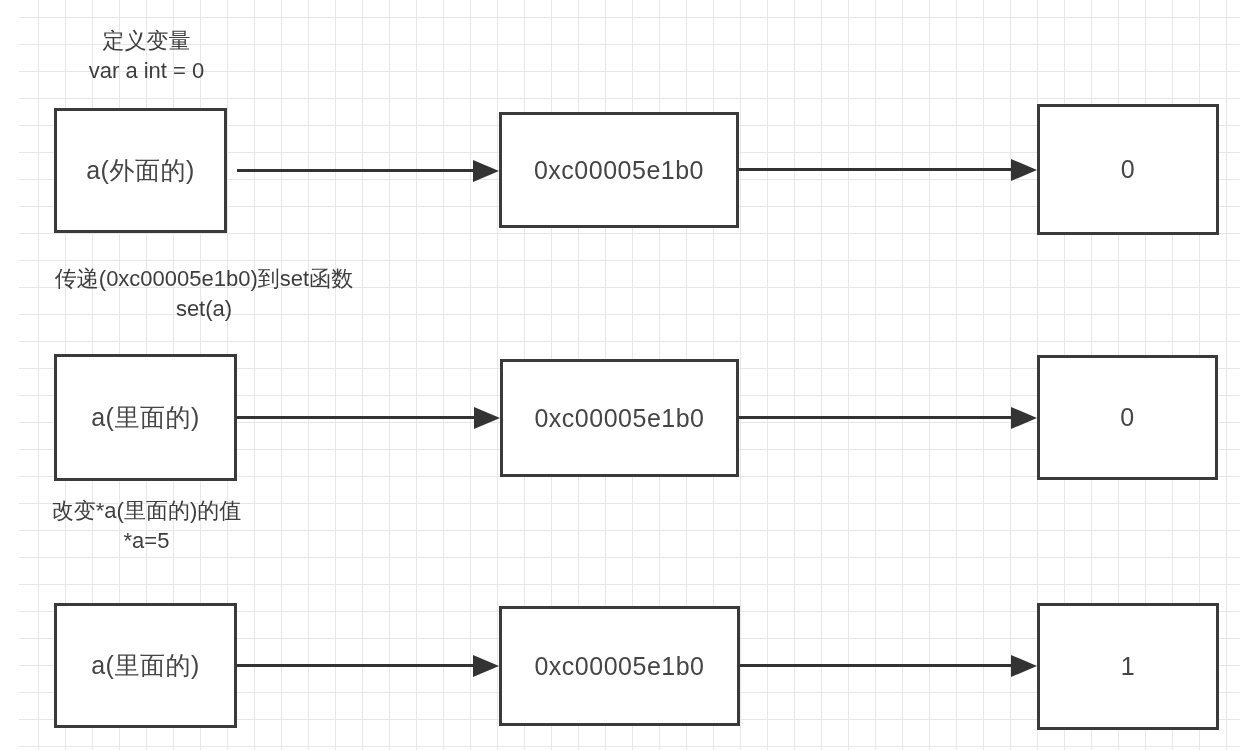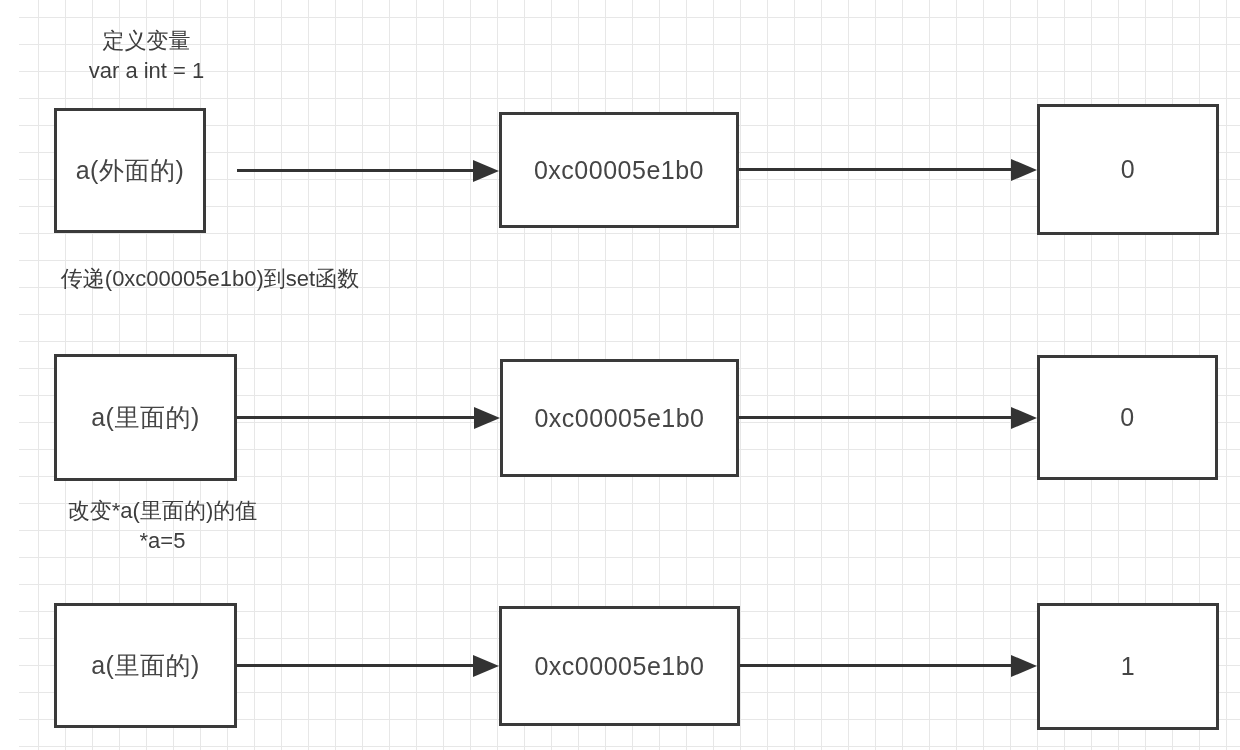--- a/index.html
+++ b/index.html
@@ -26,21 +26,21 @@
     box-sizing: border-box;
     border: 3px solid #3a3a3a;
     background: #ffffff;
     display: flex;
     align-items: center;
     justify-content: center;
     font-size: 25px;
     color: #454545;
     letter-spacing: 0.5px;
   }
-  .r1a { left: 35px;   top: 108px; width: 152px; height: 125px; }
+  .r1a { left: 35px;   top: 108px; width: 173px; height: 125px; }
   .r1b { left: 480px;  top: 112px; width: 240px; height: 116px; }
   .r1c { left: 1018px; top: 104px; width: 182px; height: 131px; }
   .r2a { left: 35px;   top: 354px; width: 183px; height: 127px; }
   .r2b { left: 481px;  top: 359px; width: 239px; height: 118px; }
   .r2c { left: 1018px; top: 355px; width: 181px; height: 125px; }
   .r3a { left: 35px;   top: 603px; width: 183px; height: 125px; }
   .r3b { left: 480px;  top: 606px; width: 241px; height: 120px; }
   .r3c { left: 1018px; top: 603px; width: 182px; height: 127px; }
 
   .arrow { position: absolute; height: 22px; }
@@ -69,31 +69,31 @@
 
   .caption {
     position: absolute;
     text-align: center;
     font-size: 22px;
     line-height: 30px;
     color: #3d3d3d;
     white-space: nowrap;
   }
   .cap1 { left: 25px; top: 26px;  width: 205px; }
-  .cap2 { left: 16px;  top: 264px; width: 350px; }
-  .cap3 { left: 16px;  top: 496px; width: 255px; }
+  .cap2 { left: 10px;  top: 264px; width: 350px; }
+  .cap3 { left: 0px;  top: 496px; width: 255px; }
 </style>
 </head>
 <body>
 
 <div class="canvas">
 
   <div class="caption cap1">
     <div>定义变量</div>
-    <div>var a int = 1</div>
+    <div>var a int = 0</div>
   </div>
   <div class="box r1a">
     <span>a(外面的)</span>
   </div>
   <div class="arrow a1">
     <i class="shaft"></i>
     <i class="head"></i>
   </div>
   <div class="box r1b">
     <span>0xc00005e1b0</span>
@@ -101,20 +101,21 @@
   <div class="arrow a2">
     <i class="shaft"></i>
     <i class="head"></i>
   </div>
   <div class="box r1c">
     <span>0</span>
   </div>
 
   <div class="caption cap2">
     <div>传递(0xc00005e1b0)到set函数</div>
+    <div>set(a)</div>
   </div>
   <div class="box r2a">
     <span>a(里面的)</span>
   </div>
   <div class="arrow a3">
     <i class="shaft"></i>
     <i class="head"></i>
   </div>
   <div class="box r2b">
     <span>0xc00005e1b0</span>

